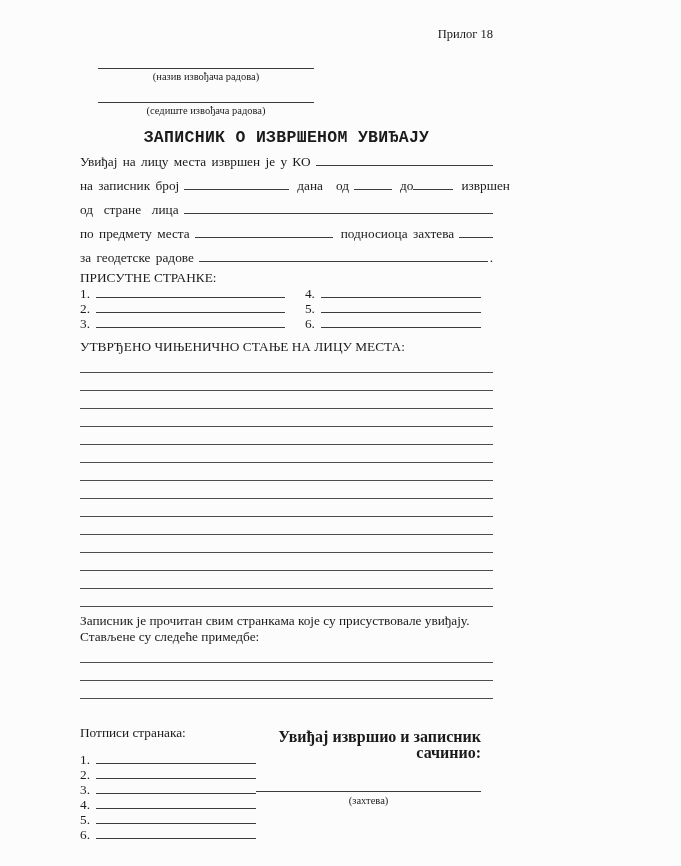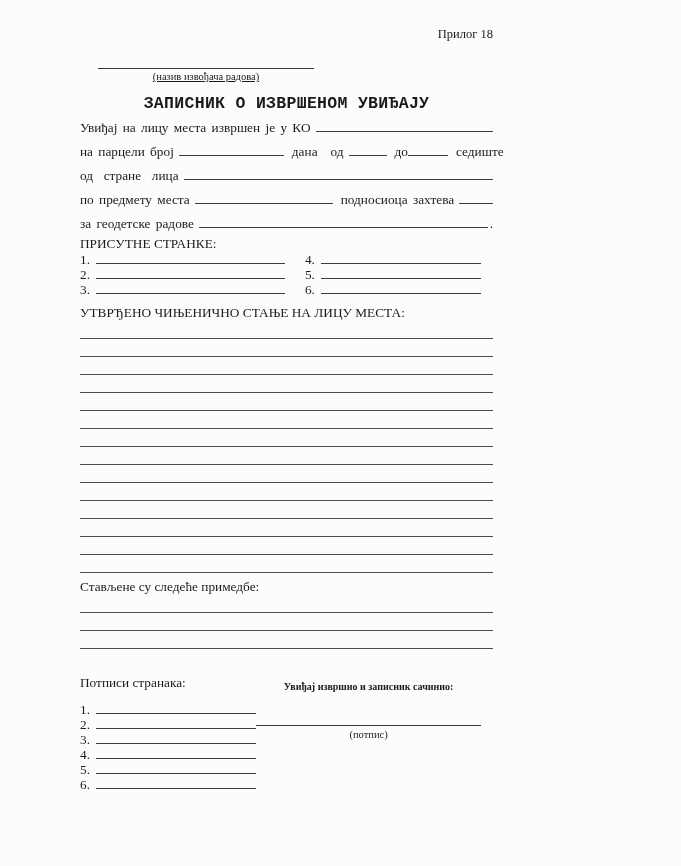--- a/index.html
+++ b/index.html
@@ -7,21 +7,21 @@
     width:575px; height:866px; box-sizing:border-box;
     background:#fcfcfc; color:#1b1b1b;
     font-family:"Liberation Serif", serif;
     font-size:13.3px;
     padding:26px 82px 0 80px;
     overflow:hidden;
     position:relative;
   }
   .appendix { text-align:right; font-size:12.5px; line-height:16px; }
 
-  .fillblock { margin-left:18px; width:216px; text-align:center; margin-top:12px;text-decoration:underline; }
+  .fillblock { margin-left:18px; width:216px; text-align:center; margin-top:12px; }
   .fillblock.fb2 { margin-top:5px; }
   .fline { height:14px; border-bottom:1px solid #3a3a3a; }
   .fcap { font-size:10.5px; line-height:13px; margin-top:1px; }
 
   .title {
     font-size:16.5px; font-weight:bold; text-align:center;
     margin:11px 0 0 0; line-height:20px; letter-spacing:0.3px;font-family:Liberation Mono, monospace;
   }
 
   .intro { margin-top:2px; }
@@ -46,55 +46,59 @@
 
   .facts-head { margin-top:8px; }
   .rule { height:17px; border-bottom:1px solid #4d4d4d; }
 
   .closing { margin-top:6px; line-height:16px; }
 
   .sigs { display:flex; justify-content:space-between; margin-top:26px; }
   .sig-left { width:188px; }
   .sl-head { line-height:16px; margin-bottom:11px; }
   .sig-right { width:240px; margin-right:12px; }
-  .sr-head { font-weight:bold; text-align:center; line-height:16px; margin-top:4px; font-size:10px; }
+  .sr-head { font-weight:bold; text-align:right; line-height:16px; margin-top:4px; font-size:16px; }
   .sig-line { height:0; border-bottom:1px solid #3c3c3c; margin-top:30px; }
   .sig-cap { text-align:center; font-size:10.5px; line-height:13px; margin-top:2px; }
   .mprow { display:flex; align-items:baseline; margin-top:14px; line-height:15px; height:15px; }
   .cap2 { padding-left:34px; }
 </style>
 </head>
 <body>
 
 <div class="page">
 
   <div class="appendix">Прилог 18</div>
 
   <div class="fillblock">
     <div class="fline"></div>
     <div class="fcap">(назив извођача радова)</div>
   </div>
+  <div class="fillblock fb2">
+    <div class="fline"></div>
+    <div class="fcap">(седиште извођача радова)</div>
+  </div>
 
   <div class="title">ЗАПИСНИК О ИЗВРШЕНОМ УВИЂАЈУ</div>
 
   <div class="intro">
     <div class="frow">
       <span class="lbl">Увиђај на лицу места извршен је у КО</span>
       <span class="bl flex"></span>
     </div>
     <div class="frow">
-      <span class="lbl">на парцели број</span>
+      <span class="lbl">на записник број</span>
       <span class="bl w105"></span>
       <span class="lbl g8">дана</span>
       <span class="bl flex"></span>
       <span class="lbl g8">од</span>
       <span class="bl w38"></span>
       <span class="lbl g8">до</span>
       <span class="bl w40 nogap"></span>
-      <span class="lbl g8">седиште</span>
+      <span class="lbl g8">извршен</span>
     </div>
     <div class="frow">
       <span class="lbl">од  стране  лица</span>
       <span class="bl flex"></span>
     </div>
     <div class="frow">
       <span class="lbl">по предмету места</span>
       <span class="bl w138"></span>
       <span class="lbl g8">подносиоца захтева</span>
       <span class="bl flex"></span>
@@ -150,20 +154,21 @@
     <div class="rule"></div>
     <div class="rule"></div>
     <div class="rule"></div>
     <div class="rule"></div>
     <div class="rule"></div>
     <div class="rule"></div>
     <div class="rule"></div>
   </div>
 
   <div class="closing">
+    <div>Записник је прочитан свим странкама које су присуствовале увиђају.</div>
     <div>Стављене су следеће примедбе:</div>
   </div>
   <div>
     <div class="rule"></div>
     <div class="rule"></div>
     <div class="rule"></div>
   </div>
 
   <div class="sigs">
     <div class="sig-left">
@@ -189,17 +194,17 @@
         <span class="bl flex nogap"></span>
       </div>
       <div class="prow">
         <span class="pnum">6.</span>
         <span class="bl flex nogap"></span>
       </div>
     </div>
     <div class="sig-right">
       <div class="sr-head">Увиђај извршио и записник сачинио:</div>
       <div class="sig-line"></div>
-      <div class="sig-cap">(потпис)</div>
+      <div class="sig-cap">(захтева)</div>
     </div>
   </div>
 
 </div>
 
 </body></html>

